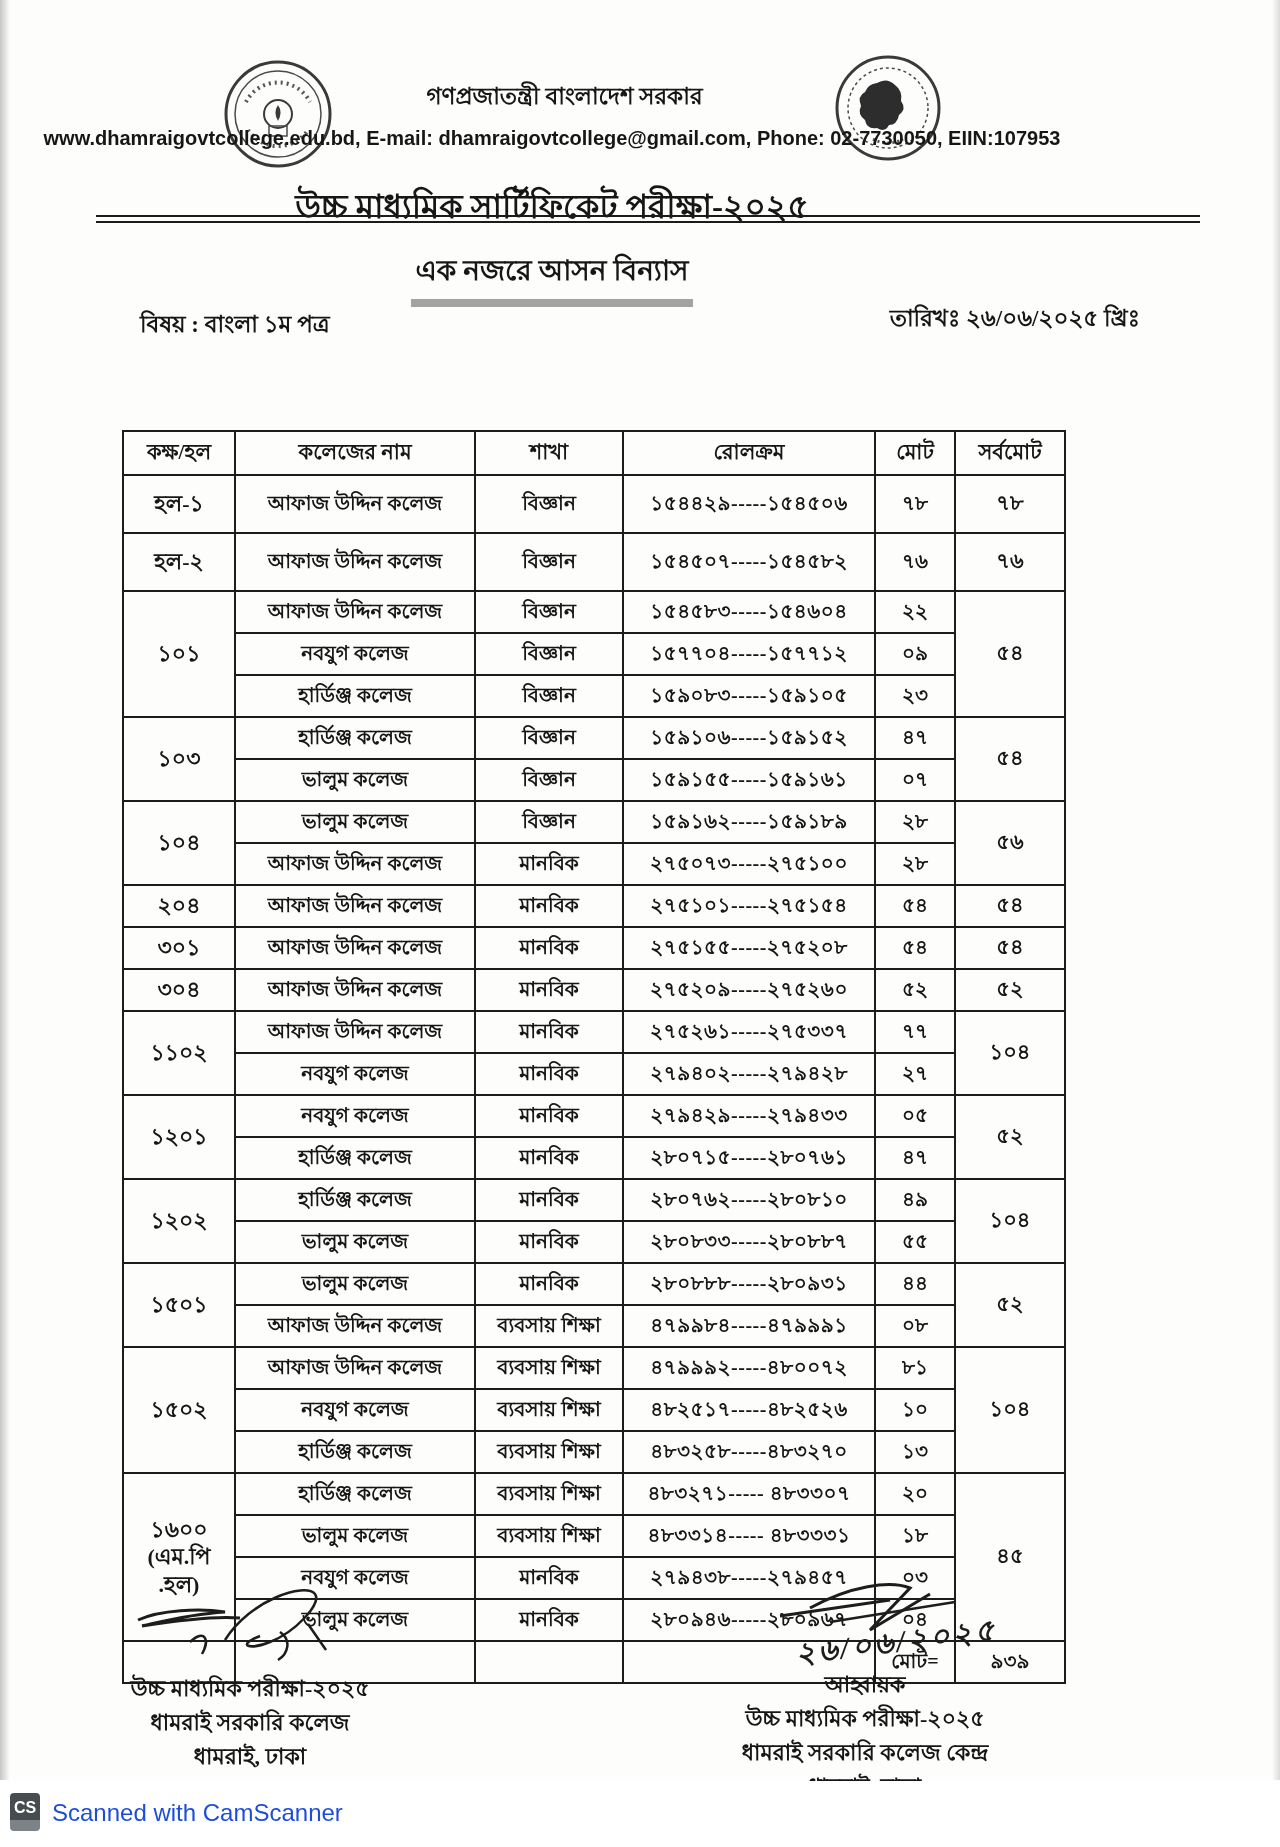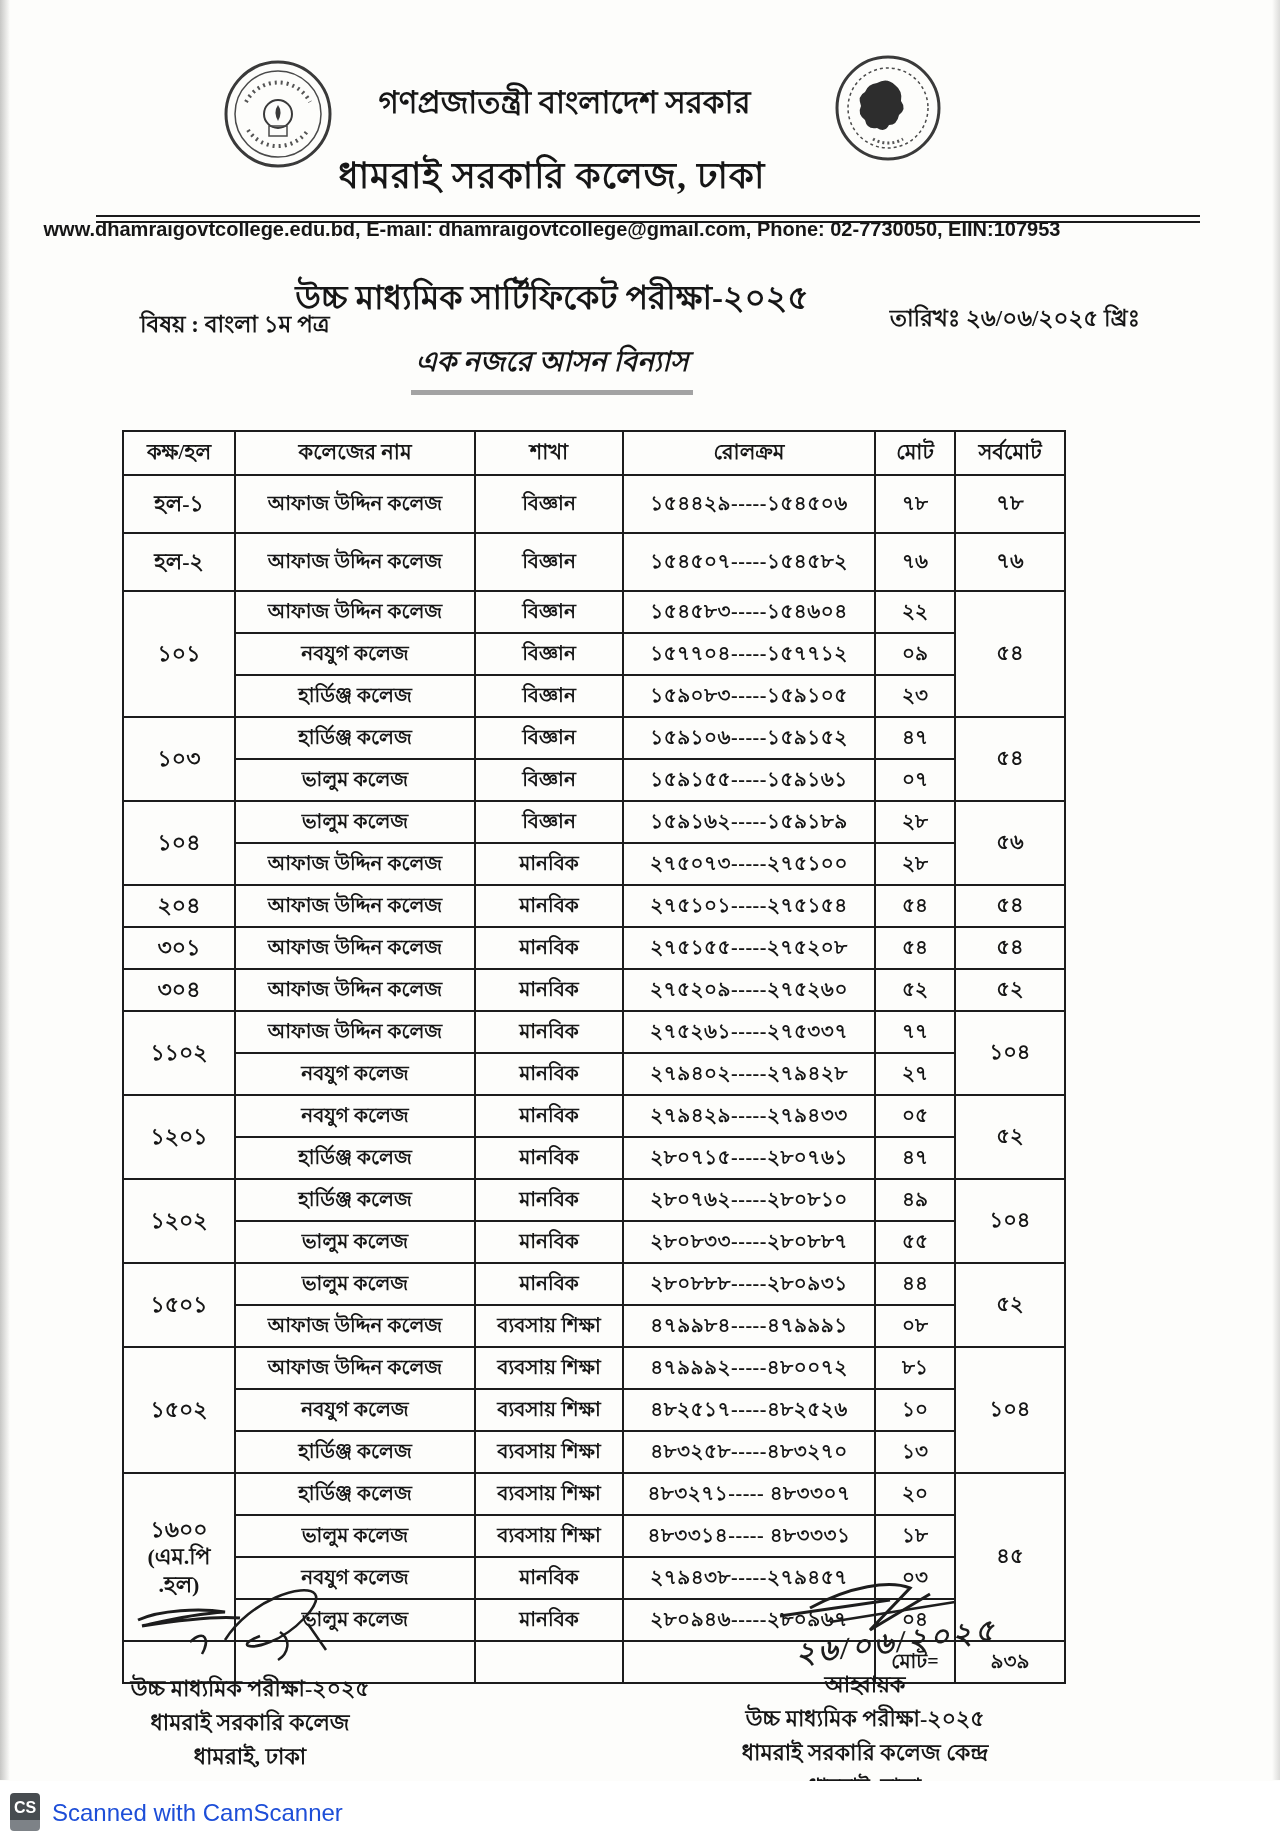--- a/index.html
+++ b/index.html
@@ -19,30 +19,30 @@
   .edge-left{position:absolute;left:0;top:0;width:10px;height:1780px;
     background:linear-gradient(to right,#c7c7c5,rgba(255,255,255,0));}
   .edge-right{position:absolute;right:0;top:0;width:8px;height:1780px;
     background:linear-gradient(to left,#dcdcda,rgba(255,255,255,0));}
   .scan-smear{position:absolute;left:215px;top:1783px;width:1060px;height:3px;
     background:linear-gradient(to right,#b48a3c 0%,#c2822a 18%,#9c9c94 35%,#b0b0a8 55%,#c6c6c0 80%,rgba(255,255,255,0) 100%);
     opacity:.55;border-radius:2px;}
 
   
   .hdr{position:absolute;left:0;top:0;width:1104px;text-align:center;}
-  .gov-line{margin-top:78px;font-size:31px;font-weight:700;margin-left:25px;}
+  .gov-line{margin-top:78px;font-size:23px;font-weight:700;margin-left:25px;}
   .college-line{margin-top:18px;font-size:36px;font-weight:700;letter-spacing:1px;}
   .contact-line{margin-top:10px;font-size:20px;font-weight:700;
     font-family:"Liberation Sans","DejaVu Sans",sans-serif;}
   .double-rule{position:absolute;left:96px;top:215px;width:1104px;height:4px;
     border-top:2px solid #1b1b1b;border-bottom:2px solid #1b1b1b;}
   .exam-title{margin-top:31px;font-size:33px;font-weight:700;}
   .subtitle-wrap{margin-top:12px;}
   .subtitle{display:inline-block;font-size:28px;font-weight:700;
-    border-bottom:5px solid #a3a3a3;padding:0 4px 3px;font-style:italic;}
+    border-bottom:8px solid #a3a3a3;padding:0 4px 3px;}
 
   .logo{position:absolute;}
   .logo-left{left:222px;top:58px;}
   .logo-right{left:833px;top:53px;}
 
   .subject-row{position:absolute;left:140px;top:300px;width:1000px;}
   .subject{position:absolute;left:0;top:6px;font-size:23px;font-weight:700;}
   .date{position:absolute;right:0;top:0;font-size:23px;font-weight:700;}
 
   
@@ -114,21 +114,20 @@
     <svg width="110" height="110" viewBox="0 0 110 110">
       <circle cx="55" cy="55" r="51" fill="none" stroke="#3a3a3a" stroke-width="3"></circle>
       <circle cx="55" cy="55" r="40" fill="none" stroke="#4a4a4a" stroke-width="1.5" stroke-dasharray="3 3"></circle>
       <path d="M44 30 q10 -6 18 2 q8 6 6 16 q6 8 -2 14 q-2 10 -10 10 q-4 8 -12 3 q-10 2 -12 -8 q-8 -6 -4 -14 q-4 -10 4 -14 q3 -8 12 -9z" fill="#2d2d2d"></path>
       <path d="M40 86 a30 30 0 0 0 30 0" fill="none" stroke="#555" stroke-width="3" stroke-dasharray="2 3"></path>
     </svg>
   </div>
 
   <div class="hdr">
     <div class="gov-line">গণপ্রজাতন্ত্রী বাংলাদেশ সরকার</div>
-    <div class="college-line">ধামরাই সরকারি কলেজ, ঢাকা</div>
     <div class="contact-line">www.dhamraigovtcollege.edu.bd, E-mail: dhamraigovtcollege@gmail.com, Phone: 02-7730050, EIIN:107953</div>
     <div class="exam-title">উচ্চ মাধ্যমিক সার্টিফিকেট পরীক্ষা-২০২৫</div>
     <div class="subtitle-wrap">
       <span class="subtitle">এক নজরে আসন বিন্যাস</span>
     </div>
   </div>
   <div class="double-rule"></div>
 
   <div class="subject-row">
     <span class="subject">বিষয় : বাংলা ১ম পত্র</span>

